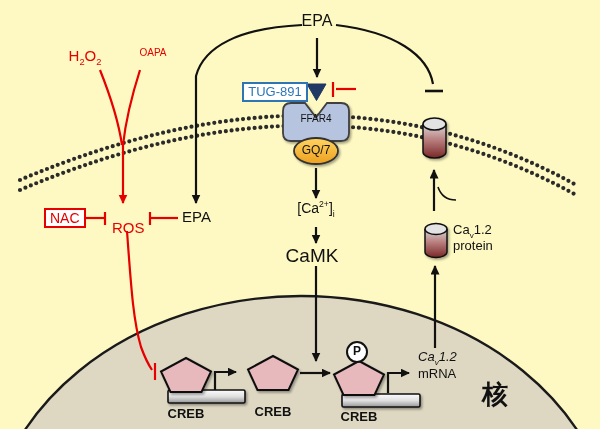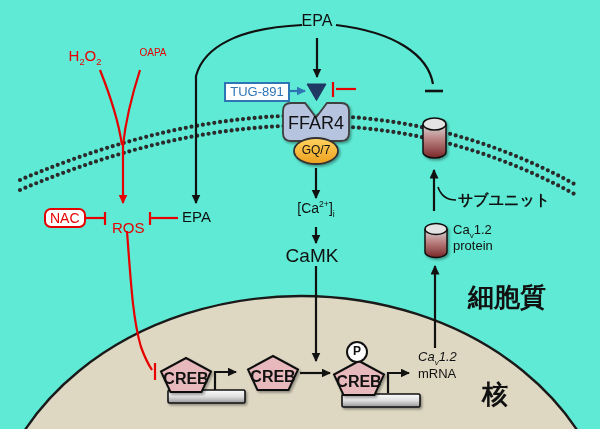--- a/index.html
+++ b/index.html
@@ -1,50 +1,50 @@
 <!DOCTYPE html>
 <html style="--c-red: #e60000; --c-blue: #2e75b6; --c-ink: #111111; --c-ligand_navy: #1f3864; --c-receptor_fill: #b6c4e0; --c-gprotein_gold: #f0a22e; --c-nucleus_fill: #ded8c3; --c-creb_pink: #e8b9bc; --c-channel_maroon: #7a2727;"><head>
 <meta charset="utf-8">
 <style>
   :root{
     --c-red:#e60000; --c-blue:#2e75b6; --c-ink:#111111;
   }
   html,body{margin:0;padding:0;background:#ffffff;}
   #canvas{
-    position:relative; width:600px; height:429px; background:#5eead4;
+    position:relative; width:600px; height:429px; background:#fef9c3;
     font-family:"Liberation Sans", sans-serif; overflow:hidden;
   }
   #diagram-svg{position:absolute;left:0;top:0;}
   .lbl{position:absolute;color:var(--c-ink);white-space:nowrap;line-height:1.05;}
   .red{color:var(--c-red);}
   .blue{color:var(--c-blue);}
   .boxed{border:2px solid var(--c-red);background:#ffffff;text-align:center;}
-  .boxedblue{border:2px solid var(--c-blue);background:#ffffff;text-align:center;}
+  .boxedblue{border:2px solid var(--c-blue);background:#ffffff;text-align:center;margin-left:18px;}
   sub,sup{font-size:62%;line-height:0;}
   .it{font-style:italic;}
   .ctr{transform:translateX(-50%);}
   #epaTop{left:317px;top:13px;font-size:16px;}
   #h2o2{left:85px;top:48px;font-size:15px;}
   #oapa{left:153px;top:48px;font-size:10px;}
   #tug{left:224px;top:82px;width:62px;height:16px;font-size:13px;line-height:16px;}
   #ah{left:356px;top:79px;width:56px;height:16px;font-size:13px;line-height:16px;}
-  #ffar4L{left:316px;top:114px;font-size:18px;}
+  #ffar4L{left:316px;top:114px;font-size:10px;}
   #gq11L{left:316px;top:144px;font-size:12px;}
   #ltype{left:423px;top:96px;font-size:15px;}
-  #nacBox{left:44px;top:208px;font-size:14px;line-height:16px;padding:0 4px;border-radius:7px;}
+  #nacBox{left:44px;top:208px;font-size:14px;line-height:16px;padding:0 4px;}
   #rosL{left:112px;top:220px;font-size:15px;text-align:right;}
   #epaIn{left:182px;top:209px;font-size:15px;}
   #caiL{left:316px;top:201px;font-size:14px;}
   #camkL{left:312px;top:246px;font-size:19px;}
   #subunitL{left:458px;top:192px;font-size:15px;font-weight:700;}
   #cavProt{left:453px;top:222px;font-size:13px;line-height:16px;}
   #cytoL{left:468px;top:284px;font-size:26px;font-weight:700;}
   #kakuL{left:482px;top:381px;font-size:26px;font-weight:700;}
   #mrnaL{left:418px;top:348px;font-size:13px;line-height:17px;}
-  .creb{font-size:16px;font-weight:700;}
+  .creb{font-size:13px;font-weight:700;margin-top:36px;}
   #creb1{left:186px;top:371px;}
   #creb2{left:273px;top:369px;}
   #creb3{left:359px;top:374px;}
   #pLbl{left:357px;top:345px;font-size:12px;font-weight:700;}
   
   .k{fill:none;stroke:#111111;stroke-width:2.2;}
   .k25{fill:none;stroke:#111111;stroke-width:2.6;}
   .r{fill:none;stroke:var(--c-red);stroke-width:2.2;}
   .b{fill:none;stroke:var(--c-blue);stroke-width:2.2;}
   .mem{fill:none;stroke:#2b2b2b;stroke-width:4.2;stroke-dasharray:0 5.8;stroke-linecap:round;}
@@ -164,25 +164,23 @@
 <div class="lbl boxed red" id="nacBox">NAC</div>
 
 <div class="lbl red" id="rosL">ROS</div>
 
 <div class="lbl" id="epaIn">EPA</div>
 
 <div class="lbl ctr" id="caiL"><span>[Ca</span><sup>2+</sup><span>]</span><sub>i</sub></div>
 
 <div class="lbl ctr" id="camkL">CaMK</div>
 
-<div class="lbl" id="subunitL">サブユニット</div>
 
 <div class="lbl" id="cavProt"><span>Ca</span><sub>v</sub><span>1.2</span><br><span>protein</span></div>
 
-<div class="lbl" id="cytoL">細胞質</div>
 
 <div class="lbl" id="kakuL">核</div>
 
 <div class="lbl" id="mrnaL"><span class="it">Ca</span><sub class="it">v</sub><span class="it">1.2</span><br><span>mRNA</span></div>
 
 <div class="lbl ctr creb" id="creb1">CREB</div>
 <div class="lbl ctr creb" id="creb2">CREB</div>
 <div class="lbl ctr creb" id="creb3">CREB</div>
 
 <div class="lbl ctr" id="pLbl">P</div>

